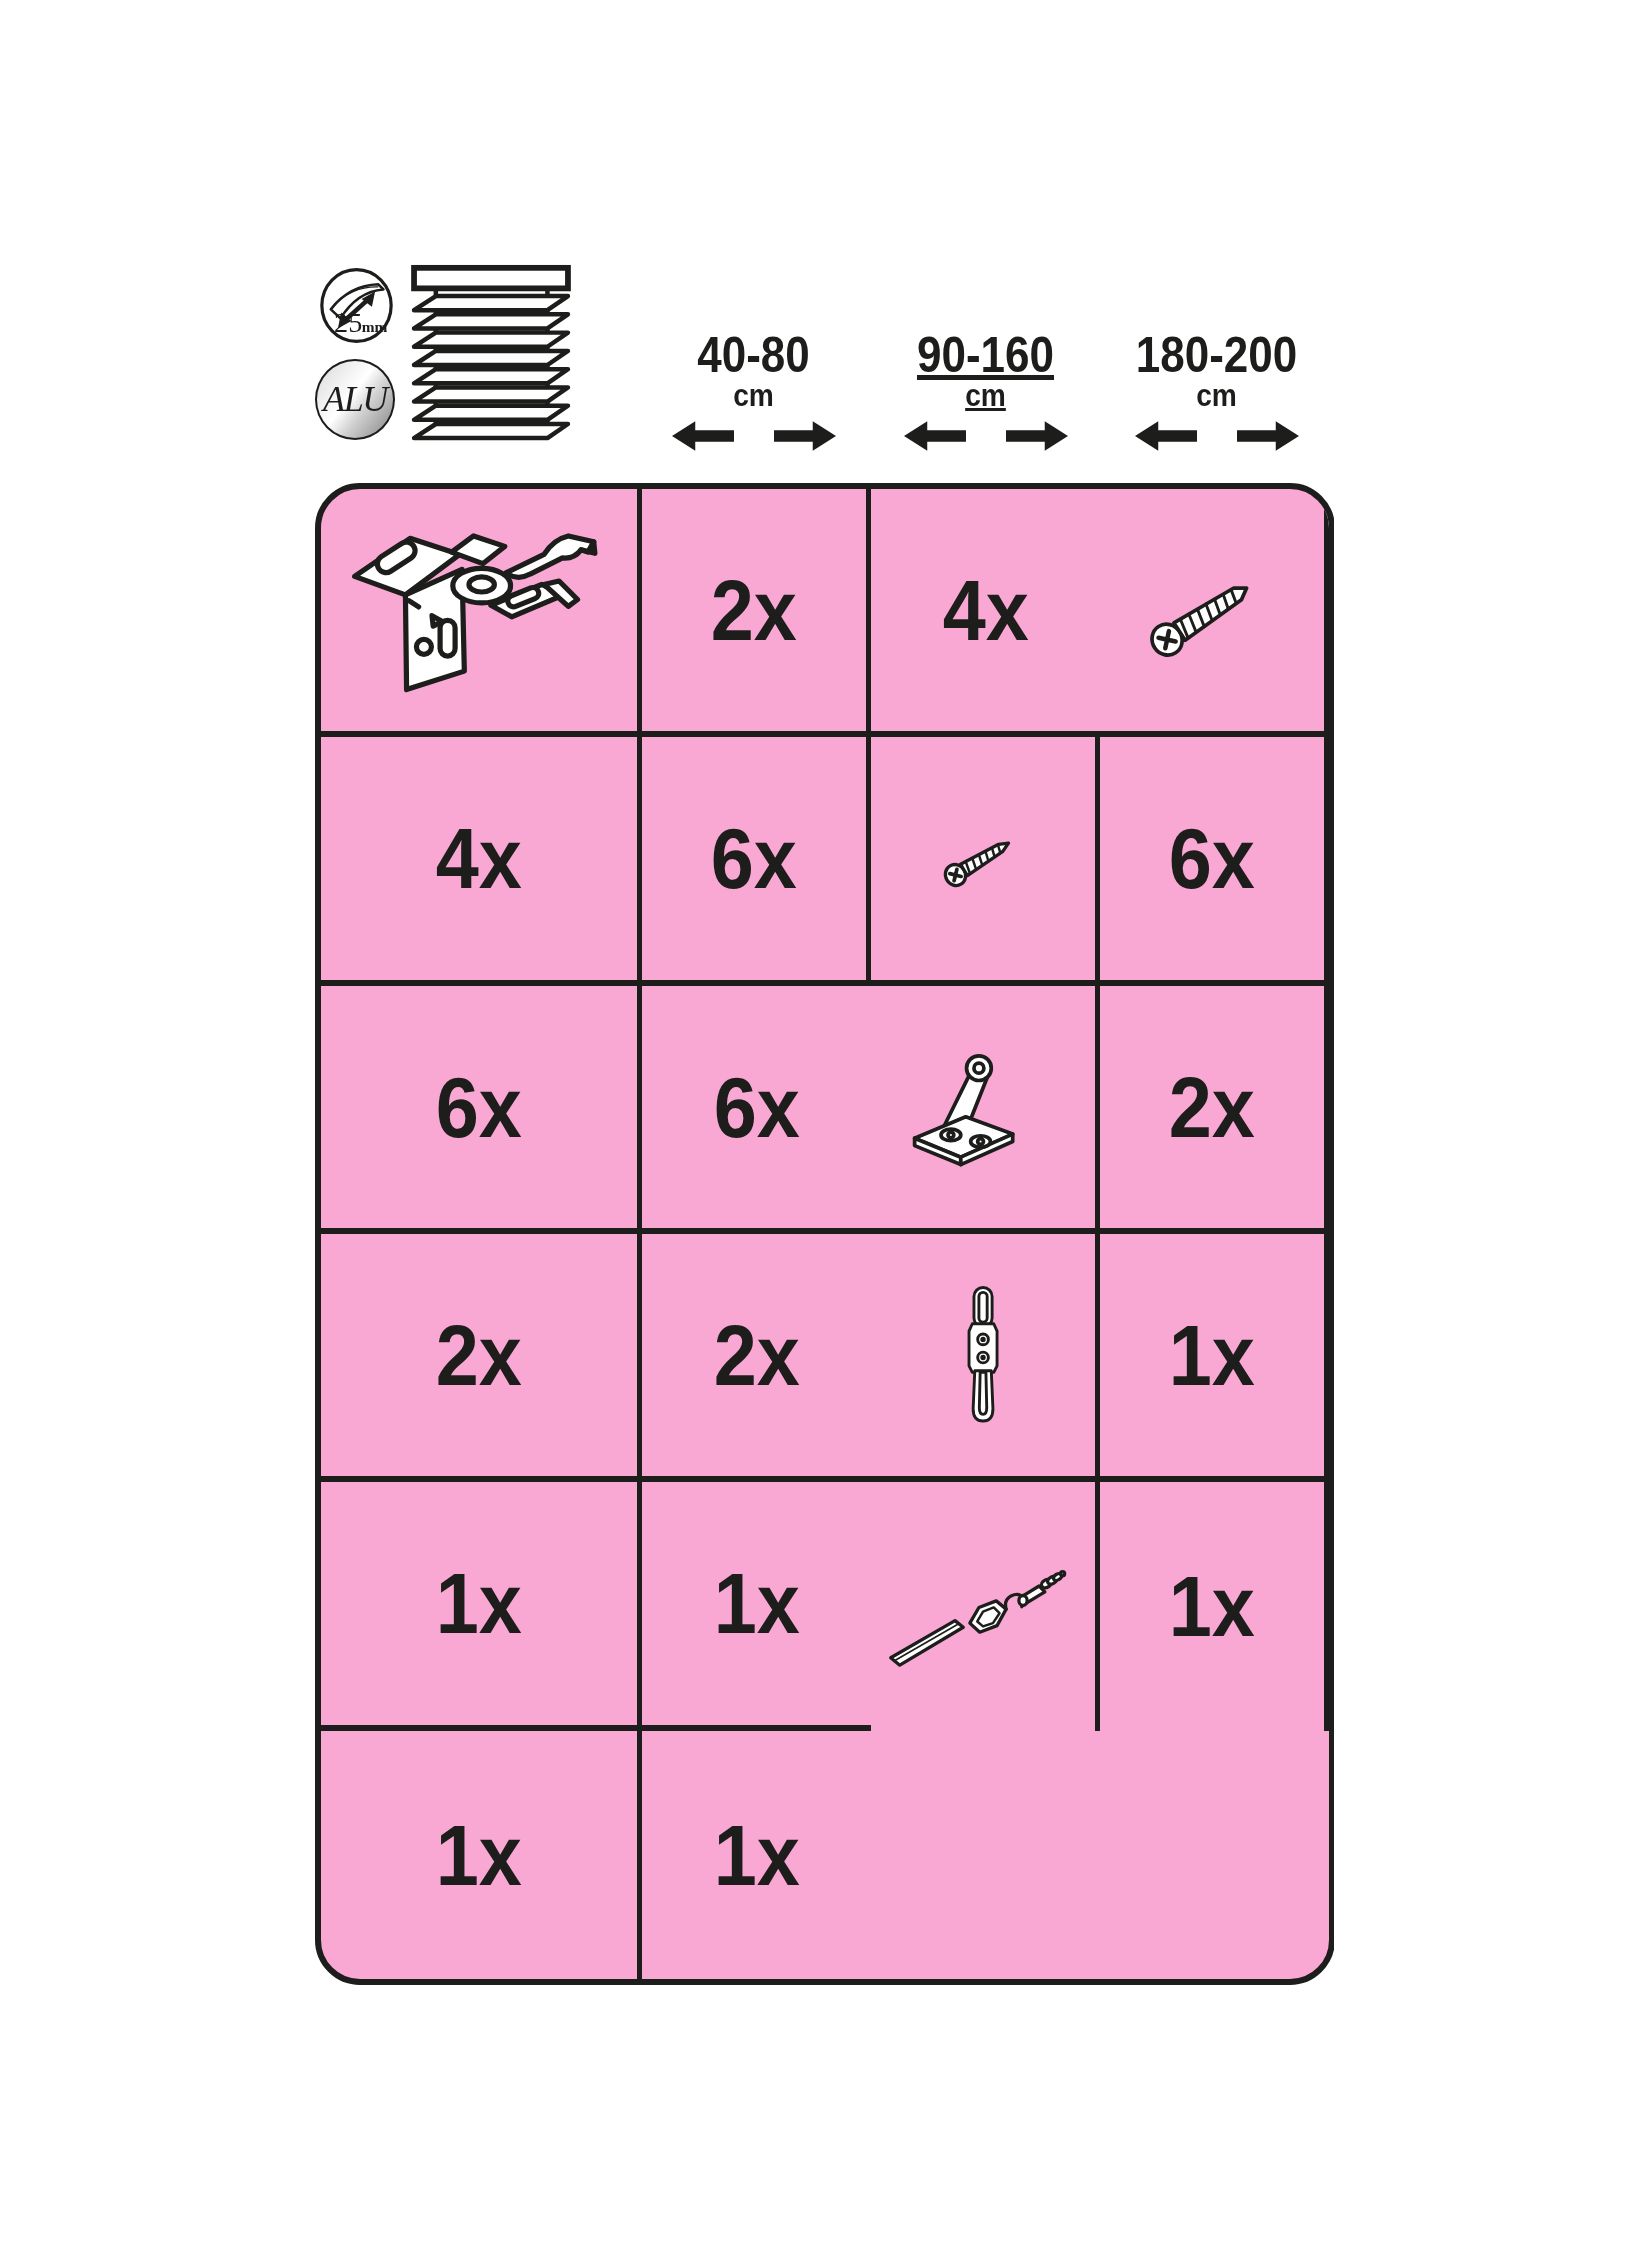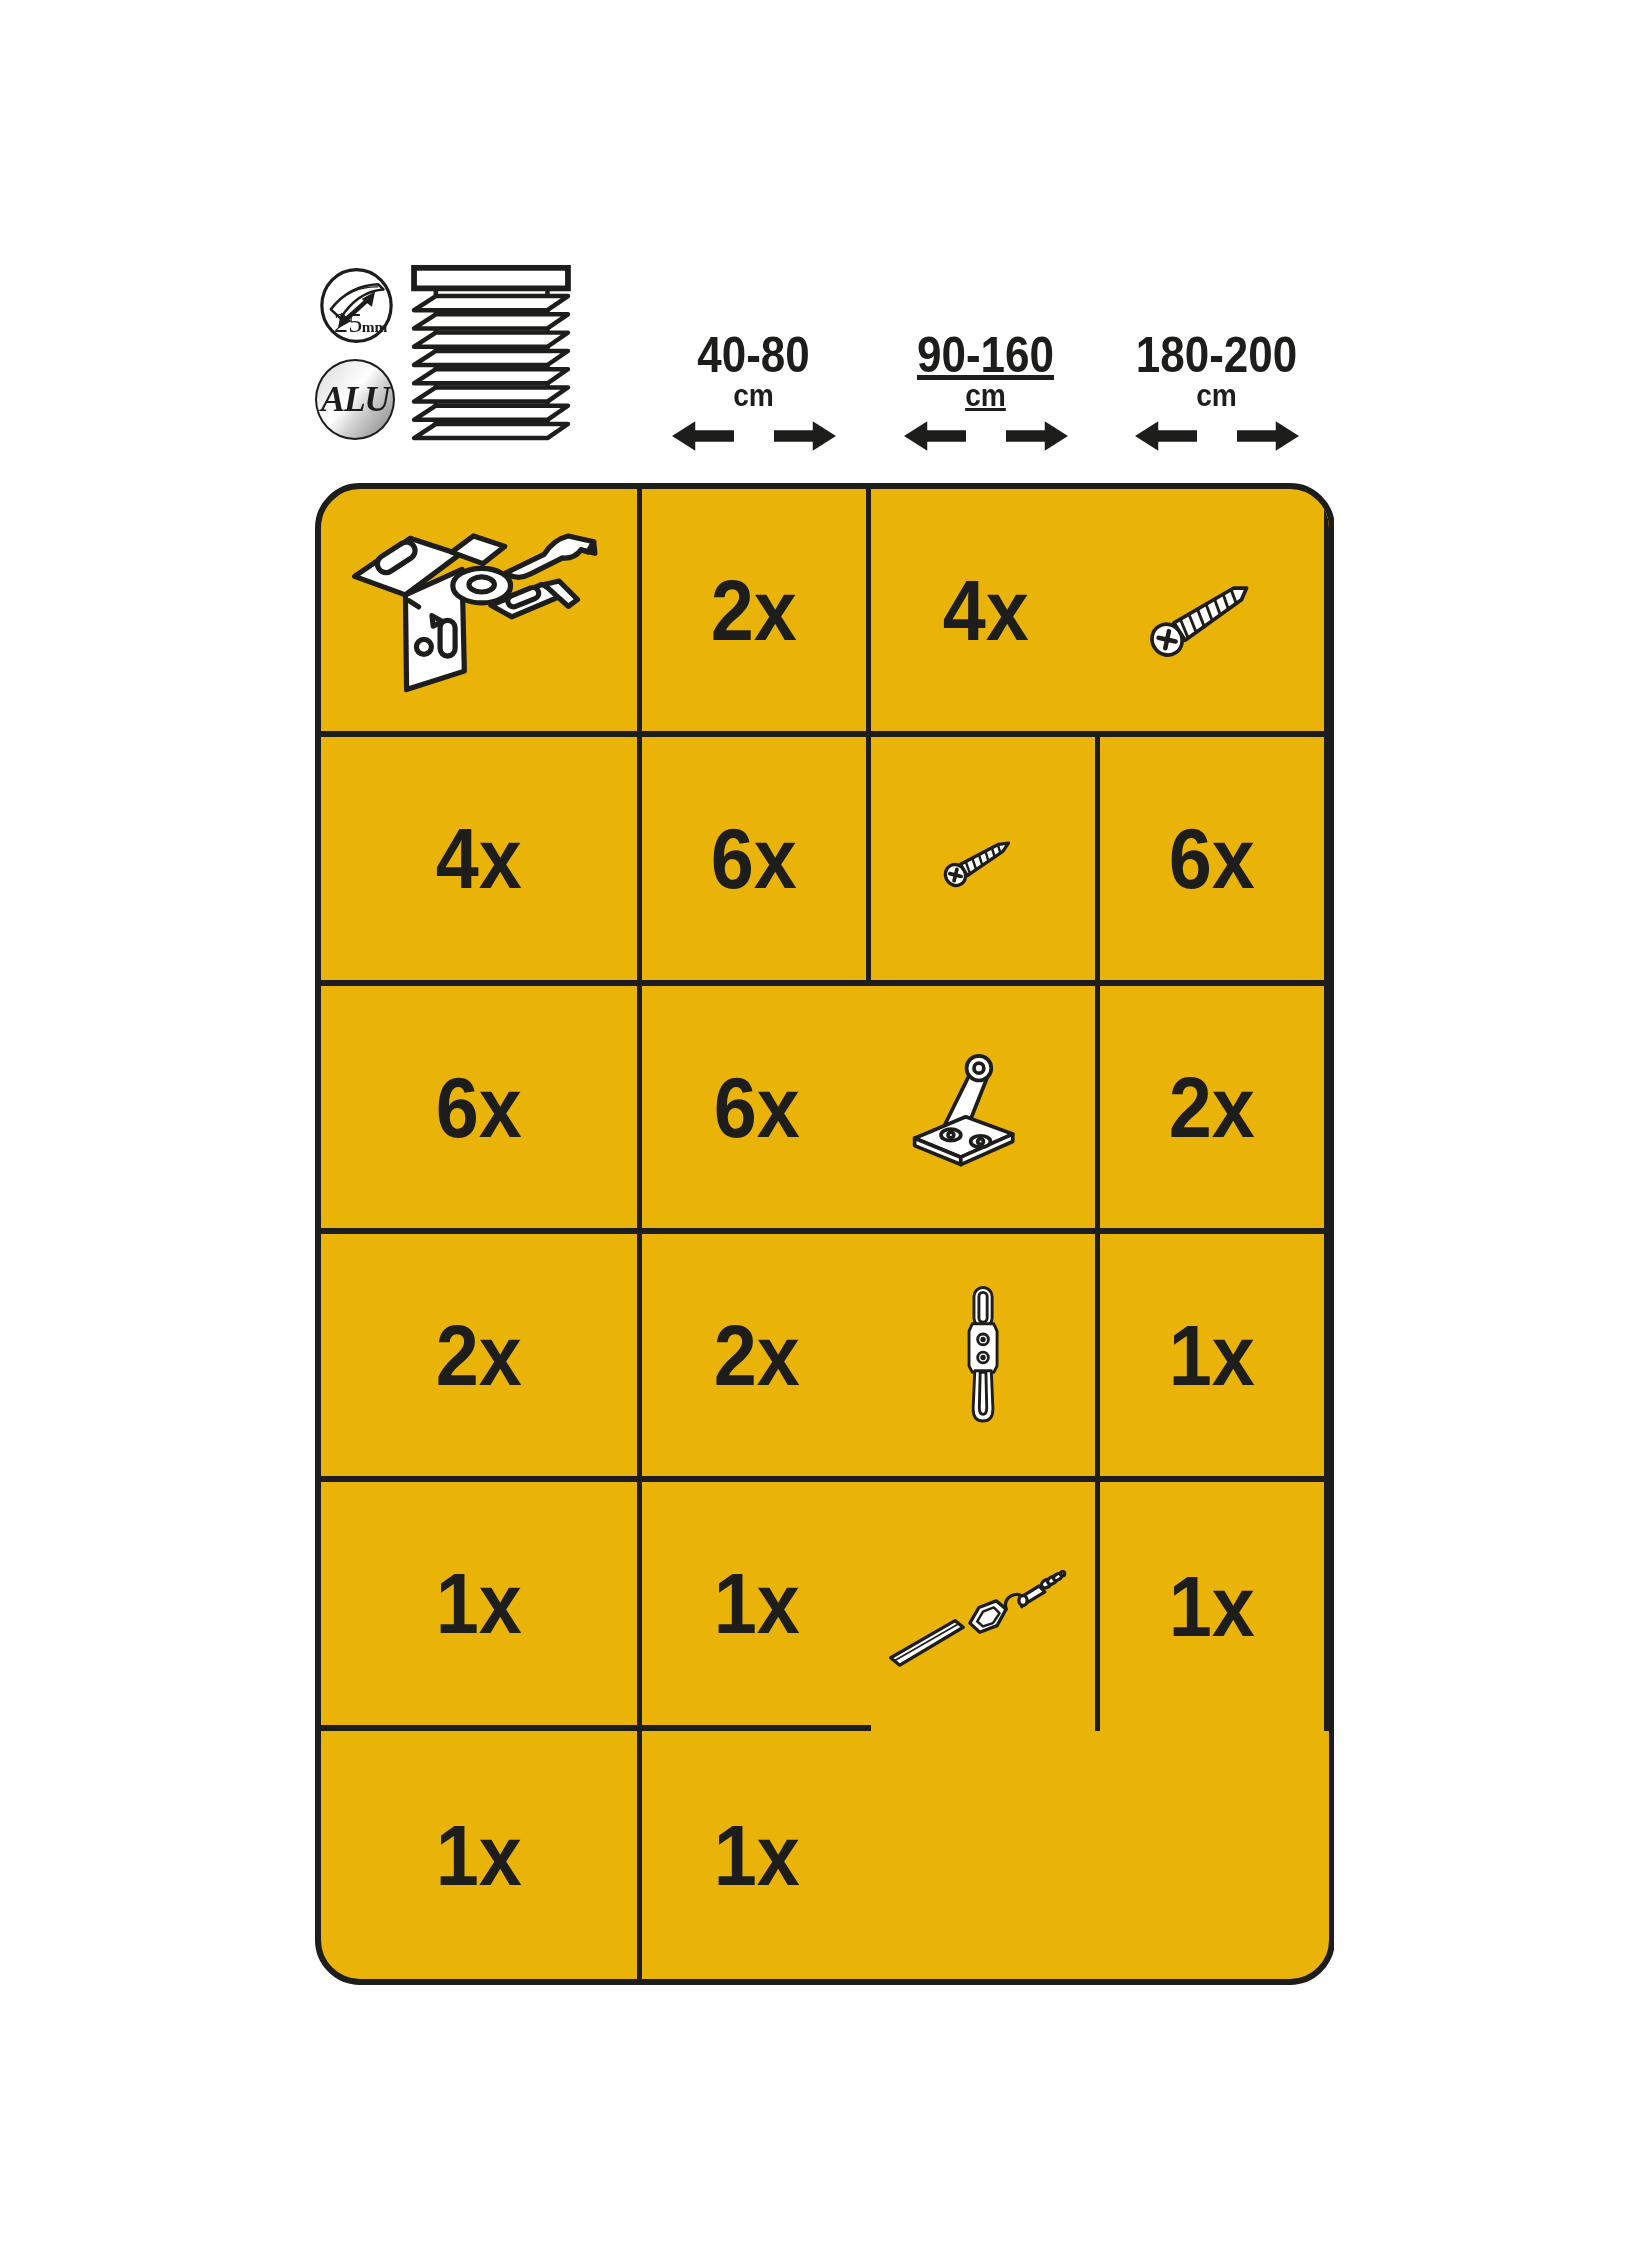--- a/index.html
+++ b/index.html
@@ -5,37 +5,37 @@
   html,body{margin:0;padding:0;background:#ffffff;}
   .page{position:relative;width:1334px;height:2250px;background:#ffffff;overflow:hidden;
         font-family:"Liberation Sans",sans-serif;color:#1d1d1b;}
 
   
   .badge-25mm{position:absolute;left:319px;top:267px;width:75px;height:77px;}
   .badge-alu{position:absolute;left:315px;top:359px;width:80px;height:81px;
              border:2.6px solid #1d1d1b;border-radius:50%;box-sizing:border-box;
              background:linear-gradient(128deg,#d6d6d6 0%,#efefef 26%,#ffffff 45%,#d2d2d2 62%,#9f9f9f 86%,#b9b9b9 100%);
              display:flex;align-items:center;justify-content:center;}
-  .badge-alu .alu-text{font-family:"Liberation Serif",serif;font-style:italic;font-weight:700;
+  .badge-alu .alu-text{font-family:"Liberation Serif",serif;font-style:italic;font-weight:400;
              font-size:36px;letter-spacing:-1.3px;color:#1d1d1b;transform:translateY(-1.3px);}
 
   
   .blind{position:absolute;left:410px;top:264px;width:162px;height:177px;}
 
   
   .size-header{position:absolute;top:330px;width:231px;text-align:center;}
   .size-header.h0{left:638px;} .size-header.h1{left:870px;text-decoration:underline;} .size-header.h2{left:1101px;}
   .range{font-weight:700;font-size:50px;line-height:1;transform:scaleX(0.88);}
   .unit{font-weight:700;font-size:32px;line-height:1;margin-top:-1.3px;transform:scaleX(0.88);}
   .arrows{margin-top:10.3px;display:flex;justify-content:center;gap:40px;}
 
   
   .parts-table{position:absolute;left:315px;top:483px;width:1020px;height:1502px;
                box-sizing:border-box;border:6.4px solid #1d1d1b;border-radius:45px;
-               overflow:hidden;display:grid;background:#eab308;
+               overflow:hidden;display:grid;background:#f9a8d4;
                grid-template-columns:321px 229px 229px auto;
                grid-template-rows:repeat(6,1fr);}
   .cell{border-right:5.8px solid #1d1d1b;border-bottom:6.4px solid #1d1d1b;
         display:flex;align-items:center;justify-content:center;box-sizing:border-box;}
   .cell.last-col{border-right:none;}
   .cell.last-row{border-bottom:none;}
   .qty{font-weight:700;font-size:86px;line-height:1;transform:scaleX(0.9);}
   .part-icon-svg{width:92%;height:92%;}
 </style>
 </head>

